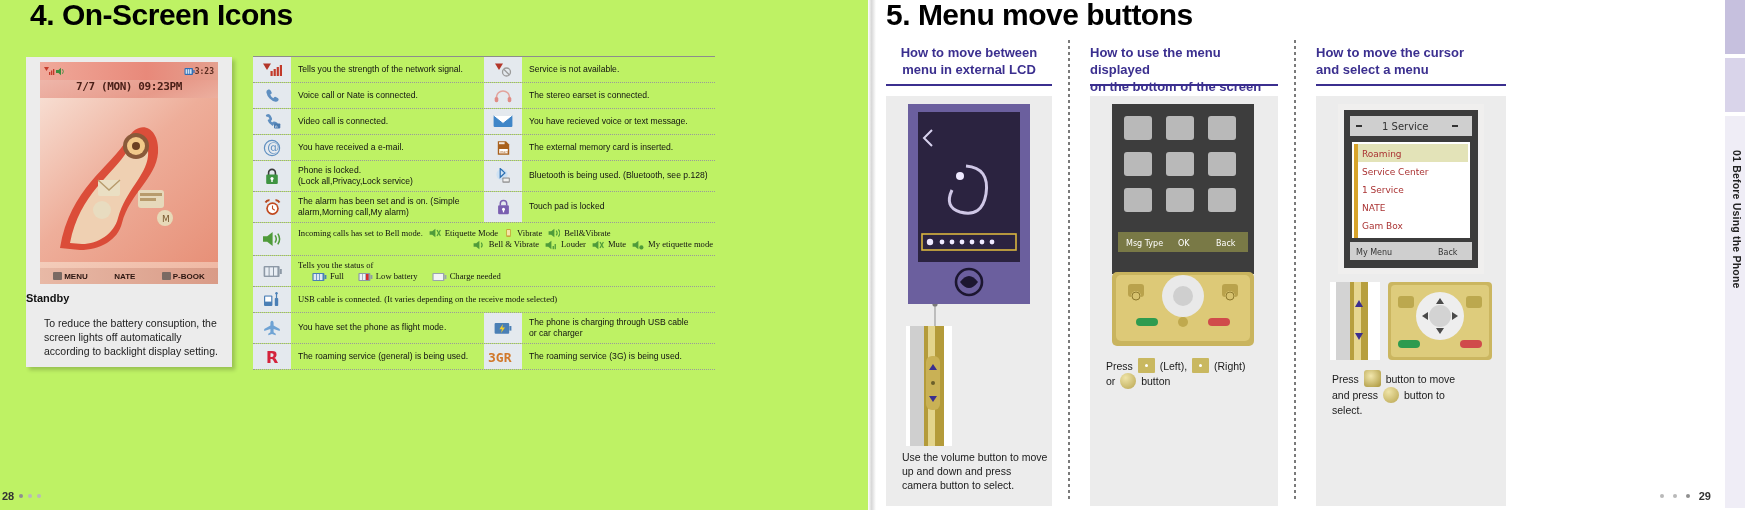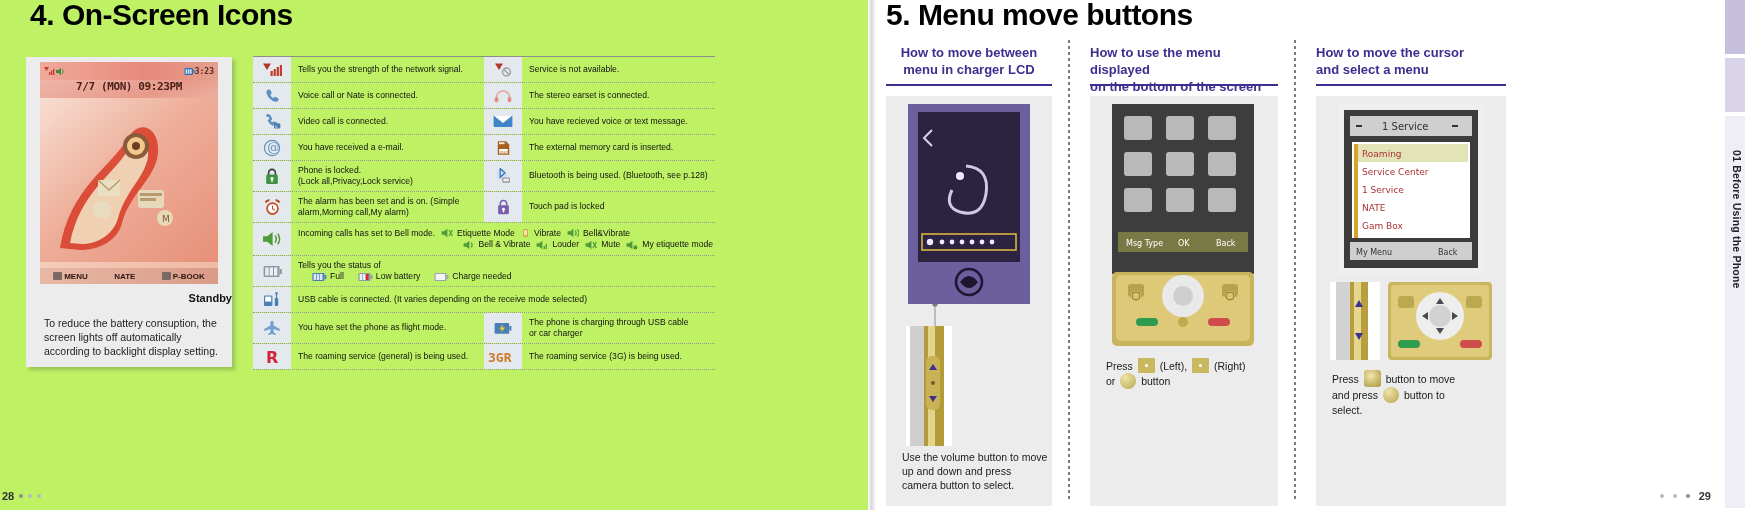--- a/index.html
+++ b/index.html
@@ -55,41 +55,41 @@
   }
   .shot-bottom{
     position:absolute;left:0;bottom:0;width:100%;height:16px;
     background:linear-gradient(to right,#e8b9a6,#d99b87);
     display:flex;align-items:center;justify-content:space-around;
     font-size:8px;font-weight:bold;color:#2a1510;
   }
   .shot-bottom span{display:flex;align-items:center;gap:2px;}
   .mini-sq{display:inline-block;width:9px;height:8px;background:#7a6a63;border-radius:1px;}
   .standby-label{
-    position:absolute;left:26px;top:292px;width:206px;text-align:right;
+    position:absolute;left:26px;top:292px;width:206px;text-align:left;
     font-size:11px;font-weight:bold;color:#111;
   }
   .standby-desc{
     position:absolute;left:44px;top:316px;width:178px;
     font-size:10.5px;line-height:14px;color:#222;
   }
 
   
   .icon-table{
     position:absolute;left:253px;top:56px;width:462px;
   }
   .tbl-rule-top{border-top:1.4px solid #8d8d8d;}
   .row{
     display:flex;align-items:stretch;
     border-bottom:1px dotted #9a9a9a;
     min-height:25px;
   }
   .row:last-child{border-bottom:1px dotted #9a9a9a;}
   .half{display:flex;align-items:stretch;width:50%;}
-  .half.full{width:100%;}
+  .half.full{width:100%;font-family:Liberation Serif, serif;}
   .cell-icon{
     width:38px;min-width:38px;background:#e4e9ee;
     display:flex;align-items:center;justify-content:center;
   }
   .cell-txt{
     flex:1;display:flex;align-items:center;
     padding:3px 4px 3px 7px;
     font-size:8.6px;line-height:11.5px;color:#111;
   }
   .cell-txt.two{flex-direction:column;align-items:flex-start;justify-content:center;}
@@ -567,21 +567,21 @@
   <div class="page-right">
     <div class="gutter" style="left:-4px;"></div>
 
     <h1 class="chapter" style="left:14px;top:-2px;">
       <span class="num">5.</span>
       <span>Menu move buttons</span>
     </h1>
 
     <div class="col-head" style="left:14px;top:44px;width:166px;text-align:center;">
       <div>How to move between</div>
-      <div>menu in charger LCD</div>
+      <div>menu in external LCD</div>
     </div>
     <div class="col-rule" style="left:14px;top:84px;width:166px;"></div>
     <div class="panel" style="left:14px;top:96px;width:166px;height:410px;">
       <div style="position:absolute;left:22px;top:8px;width:122px;height:200px;background:#6b5f9e;overflow:hidden;">
         <svg width="122" height="200" viewBox="0 0 122 200">
           <rect width="122" height="200" fill="#6b5f9e"></rect>
           <rect x="10" y="8" width="102" height="150" fill="#2b2340"></rect>
           <path d="M24 26 l-8 8 8 8" stroke="#d8d2ee" stroke-width="2" fill="none"></path>
           <path d="M58 62 q24 2 20 28 q-4 24 -26 18 q-16-5 -8-22" stroke="#cfc7e6" stroke-width="3" fill="none"></path>
           <circle cx="52" cy="72" r="4" fill="#efe9ff"></circle>

